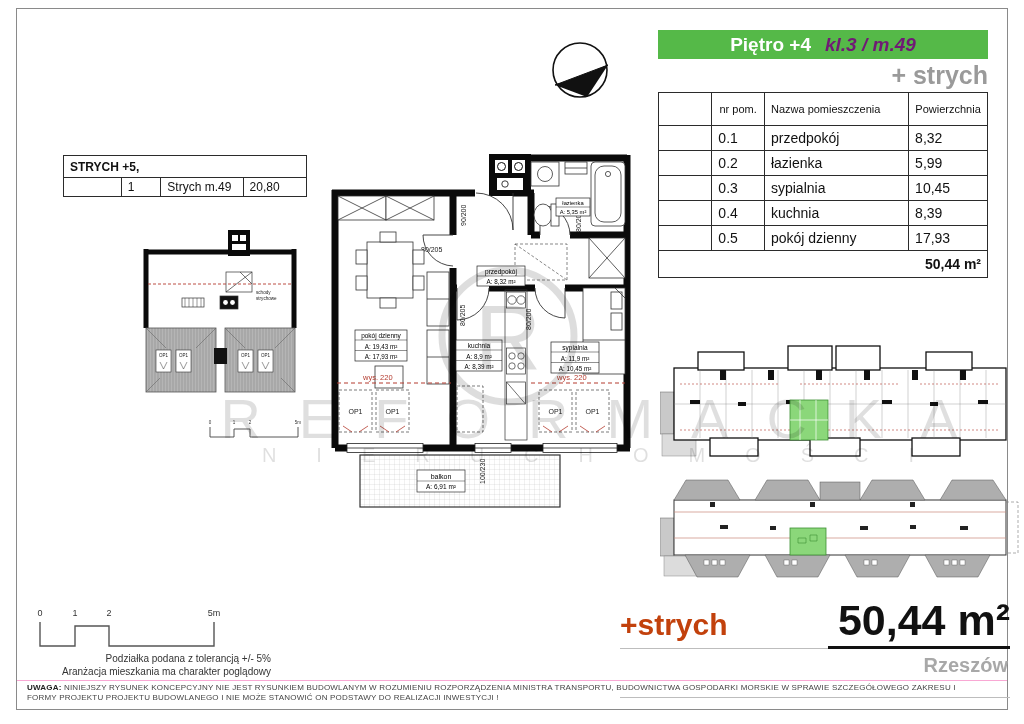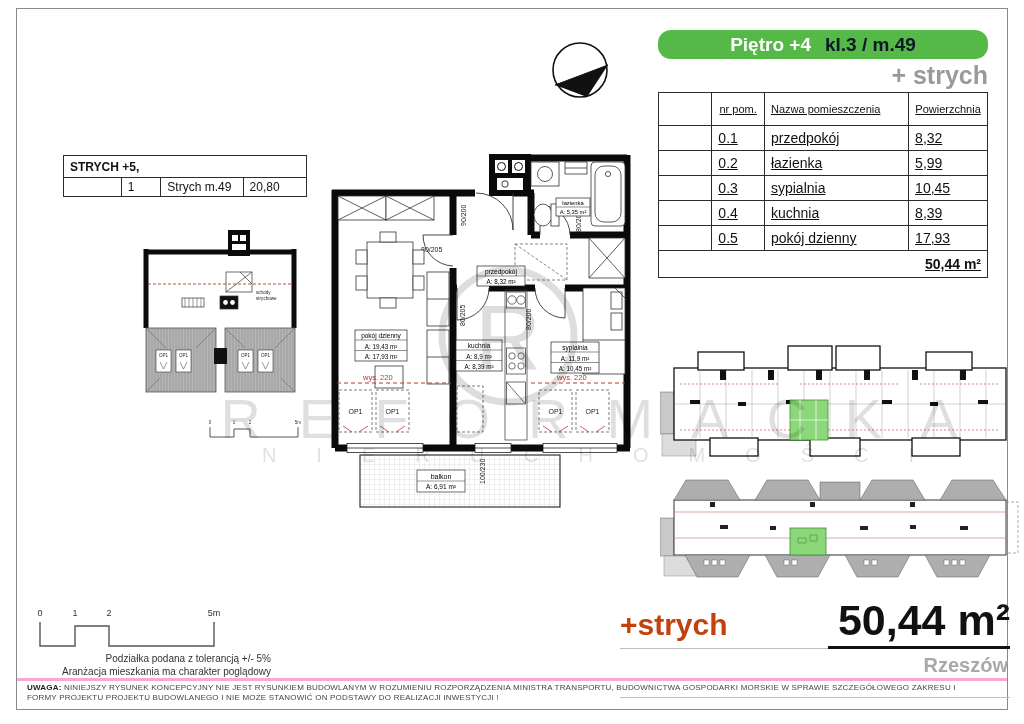--- a/index.html
+++ b/index.html
@@ -1,34 +1,34 @@
 <!DOCTYPE html>
 <html style="--green-header: #55b948; --green-unit: #8bd77a; --red-accent: #b43b2f; --roof-gray: #aeaeae; --wall-black: #0a0a0a;"><head>
 <meta charset="utf-8">
 <style>
   html,body{margin:0;padding:0;}
   body{width:1024px;height:724px;position:relative;background:#fff;
        font-family:"Liberation Sans",sans-serif;color:#111;overflow:hidden;}
   .abs{position:absolute;}
   
   .frame{left:16px;top:8px;width:990px;height:700px;border:1px solid #8a8a8a;}
-  .disclaimer{left:0;right:0;bottom:0;height:24px;border-top:3px solid #f9a8d4;
+  .disclaimer{left:0;right:0;bottom:0;height:24px;border-top:1px solid #f9a8d4;
       padding:2px 10px;font-size:8px;line-height:10px;color:#444;letter-spacing:.2px;}
   .disclaimer b{color:#222;}
   
   .greenbar{left:658px;top:30px;width:330px;height:29px;background:var(--green-header);
       display:flex;align-items:center;justify-content:center;gap:14px;
-      font-size:19px;font-weight:bold;border-radius:13px;}
-  .greenbar .w{color:#fff;} .greenbar .d{color:#0f172a;}
+      font-size:19px;font-weight:bold;}
+  .greenbar .w{color:#fff;} .greenbar .d{color:#701a75;font-style:italic;}
   .strychlbl{left:658px;top:61px;width:330px;text-align:right;font-size:25px;
       font-weight:bold;color:#9a9a9a;}
   
   table{border-collapse:collapse;}
   .roomtbl{left:658px;top:92px;width:330px;}
-  .roomtbl td,.roomtbl th{border:1px solid #2b2b2b;padding:2px 6px;background:#fff;text-decoration:underline;}
+  .roomtbl td,.roomtbl th{border:1px solid #2b2b2b;padding:2px 6px;background:#fff;}
   .roomtbl th{font-size:11px;font-weight:normal;height:28px;}
   .roomtbl td{font-size:14px;height:20px;}
   .roomtbl .c-blank{width:52px;} .roomtbl .c-nr{width:44px;}
   .roomtbl .c-name{width:148px;text-align:left;} .roomtbl .c-area{width:66px;}
   .roomtbl td.c-nr,.roomtbl td.c-area{text-align:left;}
   .roomtbl .total td{font-weight:bold;text-align:right;font-size:14px;height:22px;}
   
   .strychtbl{left:35px;top:155px;width:244px;margin-left:28px;}
   .strychtbl td{border:1px solid #2b2b2b;background:#fff;font-size:12px;padding:2px 6px;}
   .strychtbl .ttl{font-weight:bold;height:17px;}

